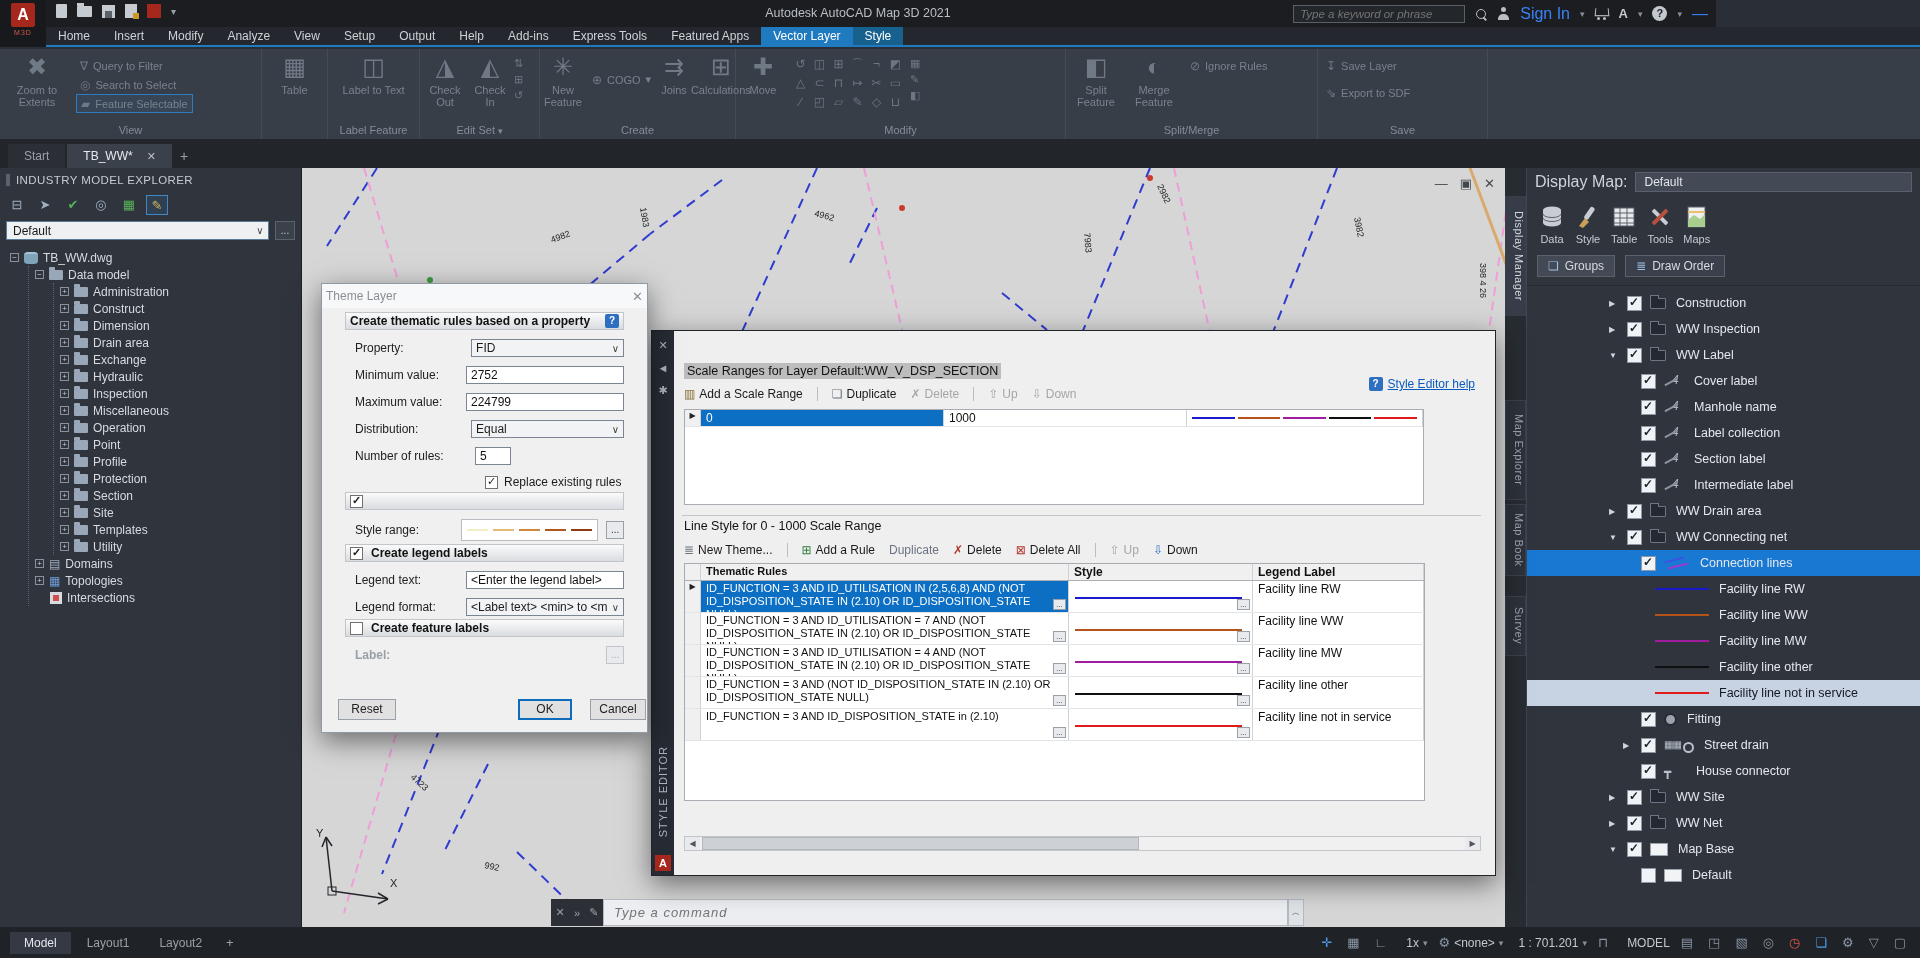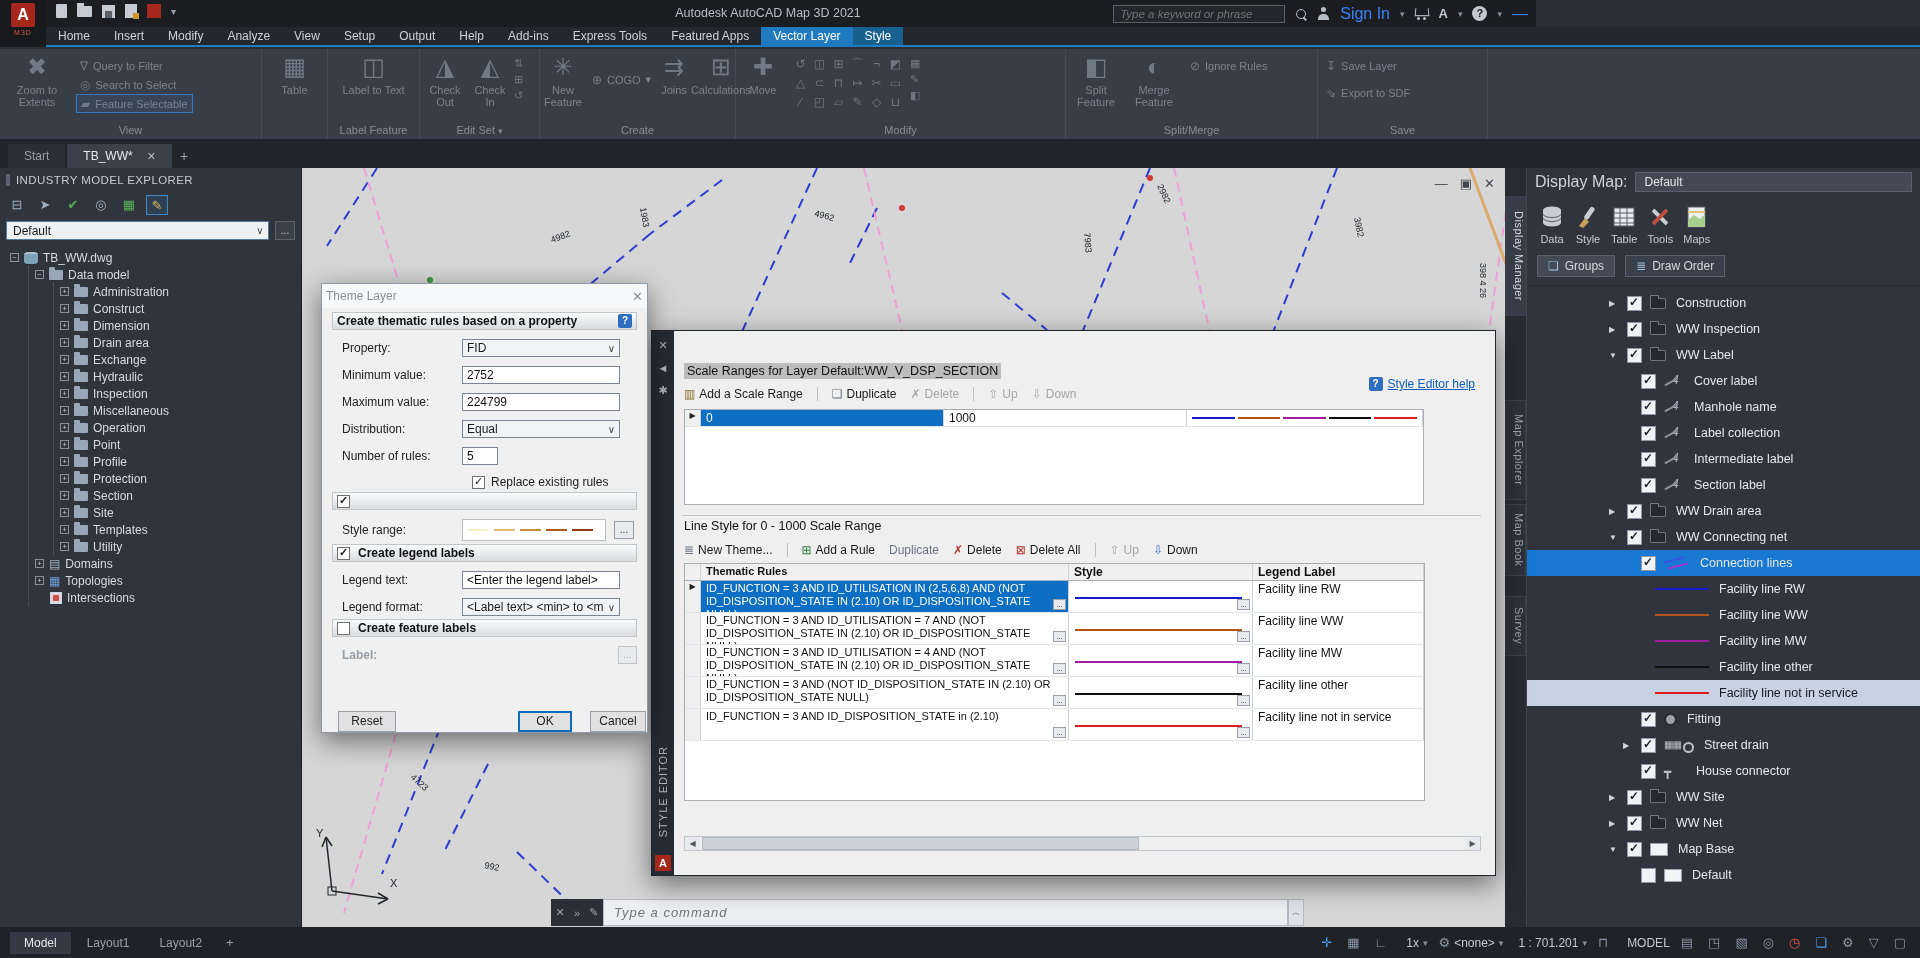--- a/index.html
+++ b/index.html
@@ -1,21 +1,21 @@
 <!DOCTYPE html>
 <html><head>
 <meta charset="utf-8">
 <style>
   * { margin:0; padding:0; box-sizing:border-box; }
   html,body { width:1920px; height:958px; overflow:hidden; }
   body { font-family:"Liberation Sans", sans-serif; background:#2a2e36; color:#c9ccd1; font-size:12px; }
   #screen { position:absolute; inset:0; width:1920px; height:958px; }
 
   
-  #titlebar { position:absolute; left:0; top:0; width:1536px; height:27px; background:#1b1d21; }
+  #titlebar { position:absolute; left:0; top:0; width:1716px; height:27px; background:#1b1d21; }
   #brand { position:absolute; left:0; top:0; width:46px; height:47px; background:#17191d; z-index:6; text-align:center; }
   .a-logo { display:block; margin:3px auto 0; width:24px; height:24px; background:#a6281c; color:#fff; font-weight:bold; font-size:16px; line-height:24px; border-radius:2px; }
   .m3d { display:block; font-size:7px; color:#d4594b; letter-spacing:1px; margin-top:2px; }
   #qat { position:absolute; left:56px; top:4px; display:flex; gap:10px; align-items:center; }
   .qicon { display:inline-block; position:relative; }
   .s-page { width:11px; height:14px; background:#c6cbd2; border-radius:1px; }
   .s-folder { width:15px; height:11px; background:#c6cbd2; border-radius:1px; position:relative; }
   .s-folder::before { content:""; position:absolute; top:-3px; left:0; width:7px; height:3px; background:#c6cbd2; }
   .s-save { width:13px; height:13px; background:#c6cbd2; position:relative; }
   .s-save::after { content:""; position:absolute; left:3px; top:6px; width:7px; height:7px; background:#5a616b; }
@@ -143,40 +143,40 @@
   .tp-ic.s-drain::before { content:"▦▦"; letter-spacing:-1px; }
   .tp-ic.s-drain::after { content:""; position:absolute; right:0; top:3px; width:7px; height:7px; border:2px solid #b8c0ca; border-radius:50%; }
   .tp-ic.s-connector { width:22px; height:12px; color:#b8c0ca; }
   .tp-ic.s-connector::before { content:"┳"; font-size:12px; }
   .tp-ic.s-blank { width:18px; height:13px; background:#f2f3f5; border:1px solid #9aa2ad; }
 
   
   #themedlg { position:absolute; left:321px; top:283px; width:327px; height:450px; background:#f0f0f0; border:1px solid #8f9aa6; box-shadow:0 8px 26px rgba(0,0,0,.5); color:#1c1c1c; z-index:10; }
   .dlg-title { height:24px; background:#f7f8f9; display:flex; align-items:center; padding:0 4px; color:#8a8f96; font-size:12px; }
   .dlg-title .x { margin-left:auto; color:#8a8f96; font-size:13px; }
-  .dlg-body { padding:4px 10px; position:relative; }
+  .dlg-body { padding:4px 23px; position:relative; }
   .hdr-bar { height:18px; background:linear-gradient(#fbfbfb,#d9dce0); border:1px solid #c2c6cb; display:flex; align-items:center; font-weight:bold; font-size:12px; color:#111; padding:0 4px; margin-top:3px; }
   .hdr-bar .hq { margin-left:auto; width:14px; height:14px; background:#2f6fc0; color:#fff; border-radius:2px; text-align:center; line-height:14px; font-size:10px; font-weight:bold; }
   .cb { width:13px; height:13px; background:#fff; border:1px solid #707070; position:relative; flex:0 0 auto; }
   .cb.on::after { content:"✓"; position:absolute; left:1px; top:-2px; font-size:11px; color:#222; }
   .hdr-bar .cb { margin-right:8px; }
   .frow { display:flex; align-items:center; margin-top:9px; }
   .frow .flabel { width:130px; padding-left:10px; font-size:12px; color:#222; }
   .frow .flabel.dis { color:#9aa0a6;font-weight:bold; }
   .tin { width:158px; height:18px; border:1px solid #7a8694; background:#fff; font-size:12px; padding:0 4px; font-family:"Liberation Sans",sans-serif; color:#111; }
   .combo { width:158px; height:18px; border:1px solid #7a8694; background:#f2f3f5; display:flex; align-items:center; font-size:12px; }
   .combo .cv { flex:1; padding-left:4px; overflow:hidden; white-space:nowrap; }
   .combo .ca { width:15px; text-align:center; color:#444; font-size:10px; }
   .tin.small { width:36px; }
   .cbrow { display:flex; align-items:center; gap:6px; margin-top:10px; padding-left:140px; font-size:12px; }
   .range-box { width:144px; height:22px; background:#fff; border:1px solid #b9bec5; display:flex; align-items:center; gap:5px; padding:0 5px; }
   .range-box span { display:inline-block; width:21px; height:2px; }
   .dots-btn { width:20px; height:18px; background:#e8eaed; border:1px solid #9aa0a8; text-align:center; line-height:16px; font-size:10px; color:#333; margin-left:8px; }
   .dots-btn.dis { color:#aab0b6; border-color:#c2c6cb; }
-  .dlg-buttons { position:absolute; left:0; right:0; bottom:0; height:21px; }
+  .dlg-buttons { position:absolute; left:0; right:0; bottom:12px; height:21px; }
   .dbtn { position:absolute; height:21px; background:#e1e1e1; border:1px solid #9aa0a8; font-size:12px; color:#222; text-align:center; line-height:19px; }
   .dbtn.def { border:2px solid #0f6cbd; line-height:17px; }
 
   
   #styleed { position:absolute; left:651px; top:330px; width:845px; height:546px; display:flex; box-shadow:0 8px 26px rgba(0,0,0,.5); border:1px solid #20242b; z-index:9; }
   #se-strip { width:22px; background:#262b33; display:flex; flex-direction:column; align-items:center; padding-top:8px; gap:10px; color:#aab2bc; }
   #se-strip .sic { font-size:11px; }
   .vtitle { writing-mode:vertical-rl; transform:rotate(180deg); font-size:11px; letter-spacing:1px; color:#aab2bc; margin-top:auto; margin-bottom:8px; }
   .se-abadge { width:16px; height:16px; background:#a6281c; color:#fff; font-size:11px; font-weight:bold; text-align:center; line-height:16px; margin-bottom:4px; }
   #se-content { flex:1; background:#efefef; position:relative; color:#111; }
@@ -723,27 +723,27 @@
         <div class="tp-row s-1">
           <span class="tp-arrow"></span>
           <span class="tp-check s-on"></span>
           <span class="tp-ic s-label"></span>
           <span class="tp-label">Label collection</span>
         </div>
         <div class="tp-row s-1">
           <span class="tp-arrow"></span>
           <span class="tp-check s-on"></span>
           <span class="tp-ic s-label"></span>
-          <span class="tp-label">Intermediate label</span>
+          <span class="tp-label">Section label</span>
         </div>
         <div class="tp-row s-1">
           <span class="tp-arrow"></span>
           <span class="tp-check s-on"></span>
           <span class="tp-ic s-label"></span>
-          <span class="tp-label">Section label</span>
+          <span class="tp-label">Intermediate label</span>
         </div>
         <div class="tp-row s-0">
           <span class="tp-arrow s-r">▶</span>
           <span class="tp-check s-on"></span>
           <span class="tp-ic s-folder"></span>
           <span class="tp-label">WW Drain area</span>
         </div>
         <div class="tp-row s-0">
           <span class="tp-arrow s-d">▼</span>
           <span class="tp-check s-on"></span>

